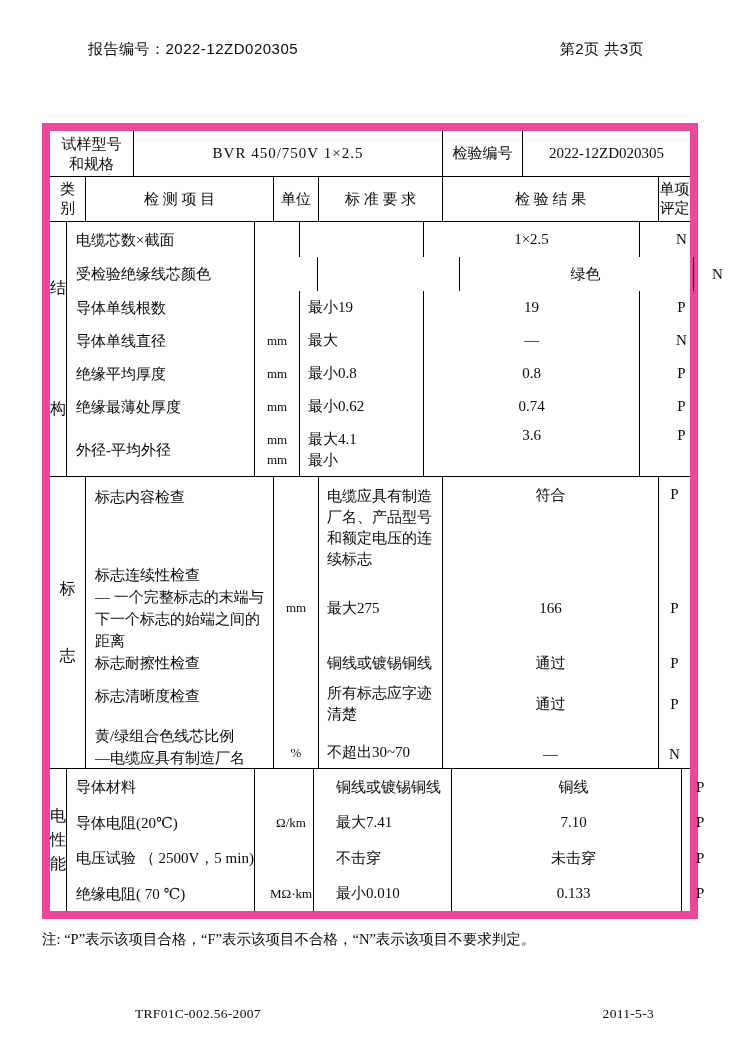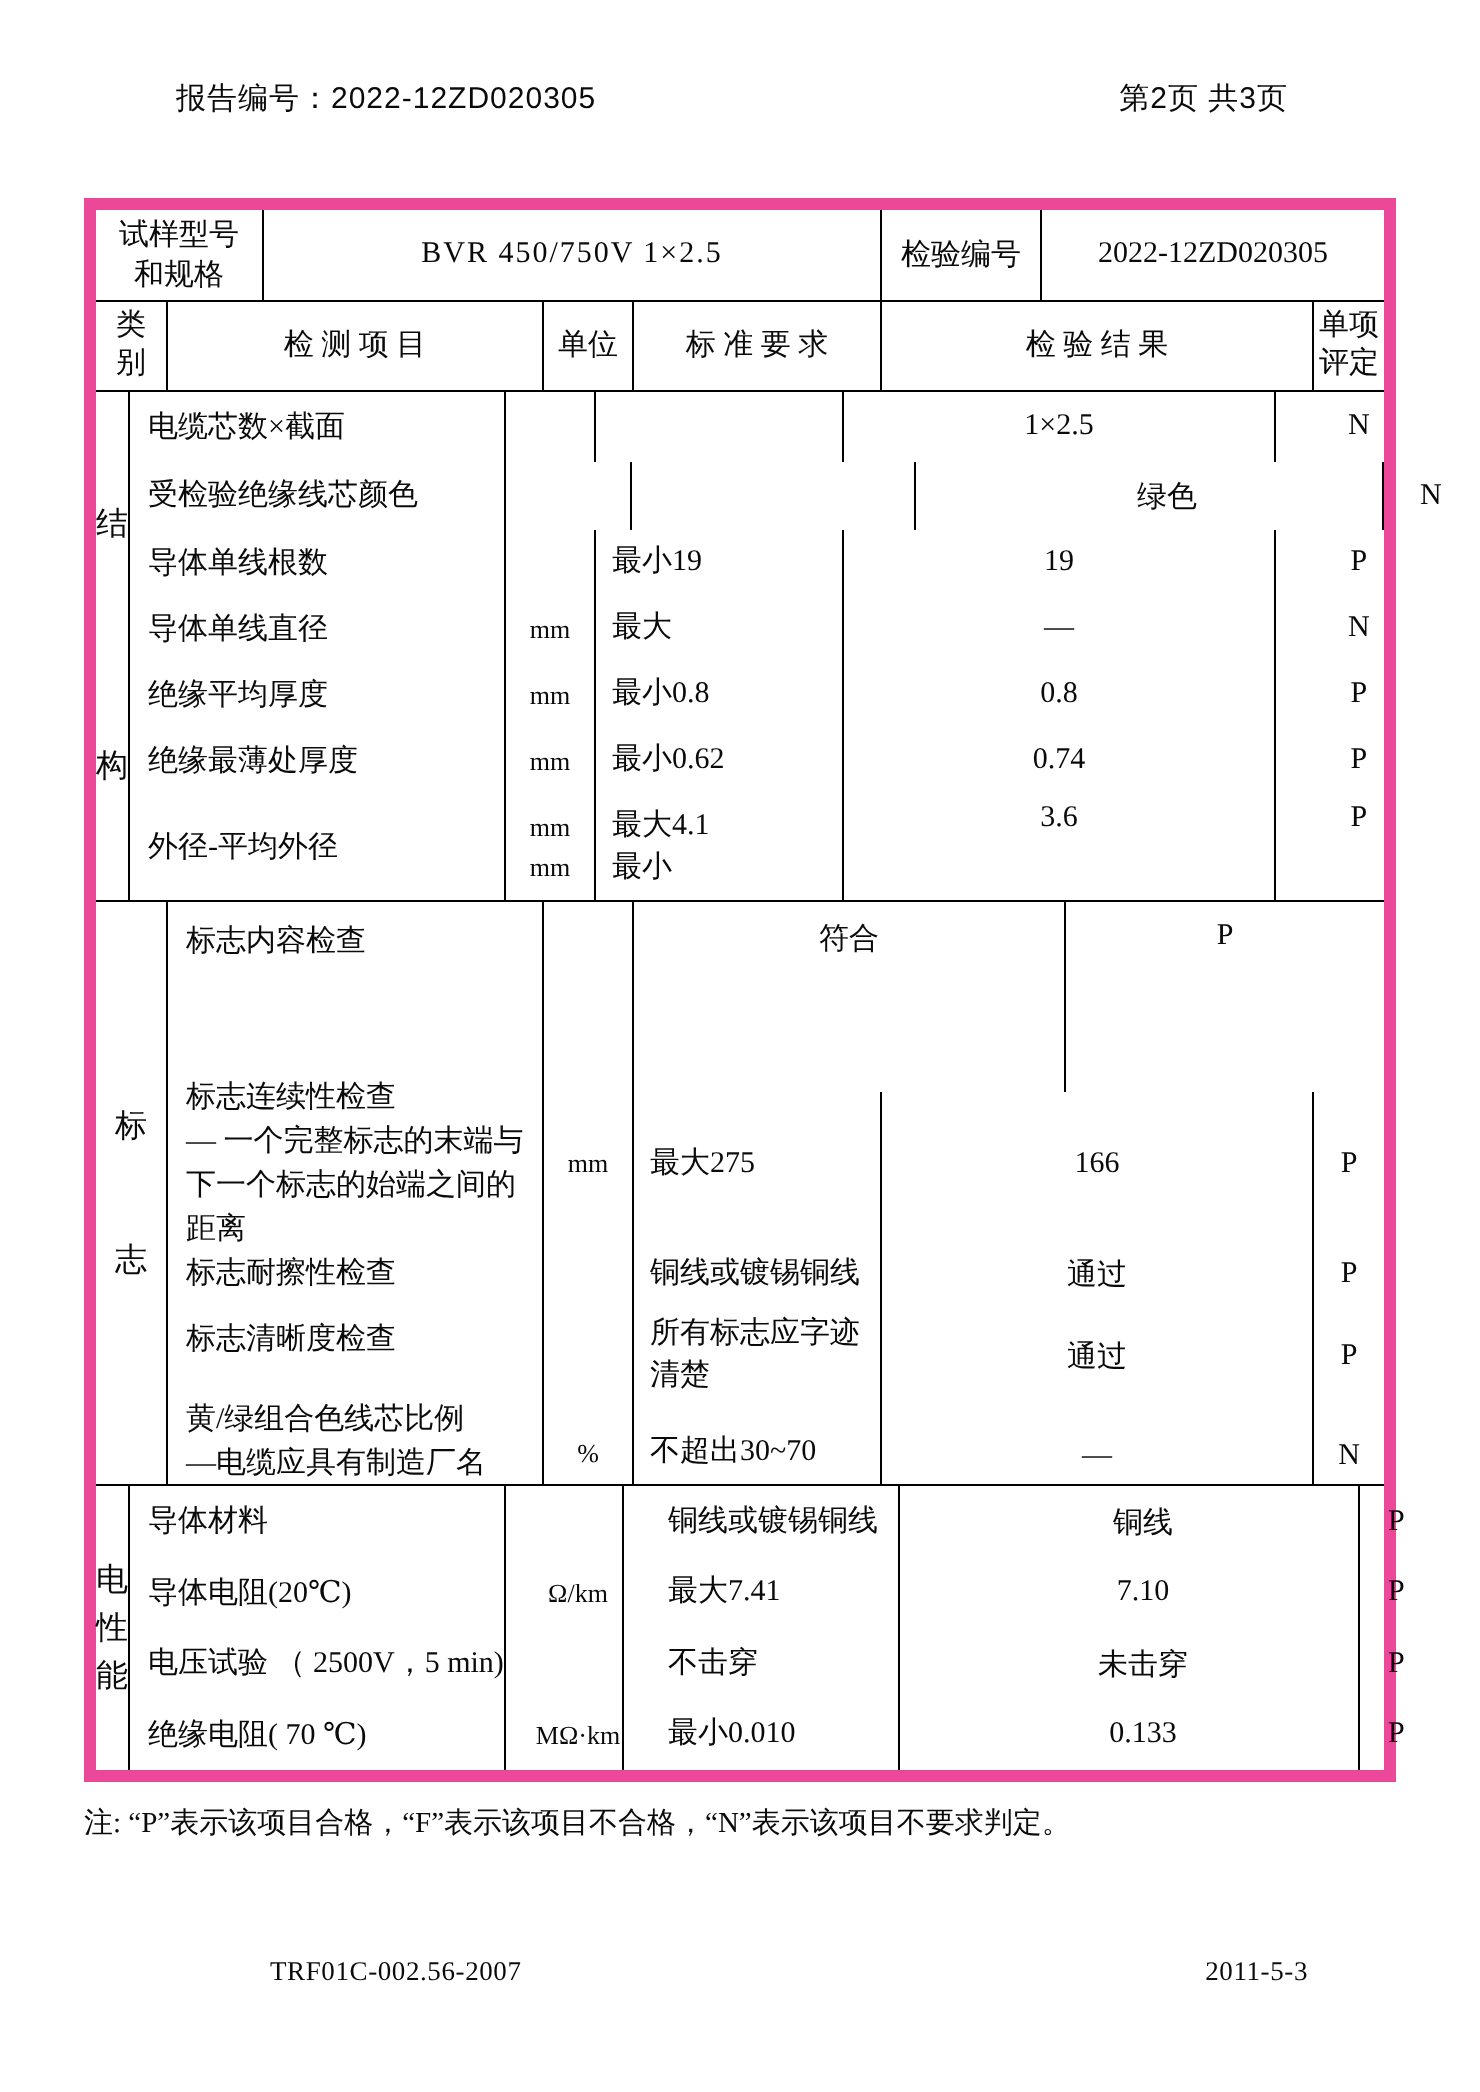--- a/index.html
+++ b/index.html
@@ -10,22 +10,22 @@
   }
   
   .page-header{
     display:flex;justify-content:space-between;align-items:flex-start;
     padding:40px 96px 0 88px;
     font-family:"Liberation Sans","DejaVu Sans",sans-serif;
     font-weight:normal;font-size:15px;letter-spacing:.5px;
   }
   
   .rtable{
-    margin:40px 0 0 42px;width:656px;box-sizing:border-box;
-    border:6px solid #ec4899;font-size:15px;
+    margin:64px 0 0 42px;width:656px;box-sizing:border-box;
+    border:8px solid #ec4899;font-size:15px;
   }
   .rtable .cell{box-sizing:border-box;display:flex;align-items:center;white-space:pre-line;}
   .br{border-right:1px solid #000;}
   .bb{border-bottom:1px solid #000;}
   
   .trow{display:flex;height:45px;border-bottom:1px solid #000;}
   .trow .tl{width:84px;justify-content:center;text-align:center;line-height:20px;}
   .trow .tv{width:309px;justify-content:center;letter-spacing:1px;}
   .trow .cl{width:80px;justify-content:center;}
   .trow .cv{flex:1;justify-content:center;}
@@ -181,20 +181,21 @@
         </div>
         <div class="section s1 bb">
           <div class="cat">
             <span>标</span>
             <span>志</span>
           </div>
           <div class="rows">
             <div class="row">
               <div class="cell c-item">标志内容检查</div>
               <div class="cell c-unit"></div>
+              <div class="cell c-std">电缆应具有制造厂名、产品型号和额定电压的连续标志</div>
               <div class="cell c-res">符合</div>
               <div class="cell c-ver">P</div>
             </div>
             <div class="row">
               <div class="cell c-item">标志连续性检查
 — 一个完整标志的末端与下一个标志的始端之间的距离</div>
               <div class="cell c-unit">mm</div>
               <div class="cell c-std">最大275</div>
               <div class="cell c-res">166</div>
               <div class="cell c-ver">P</div>

